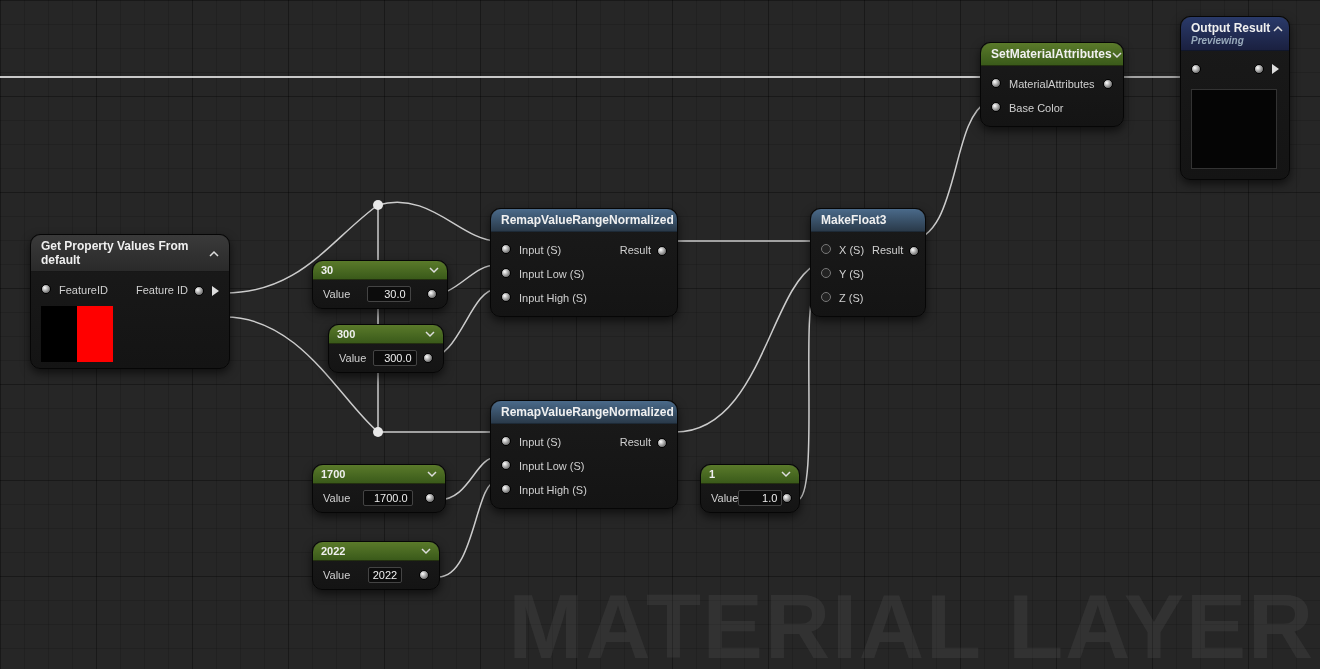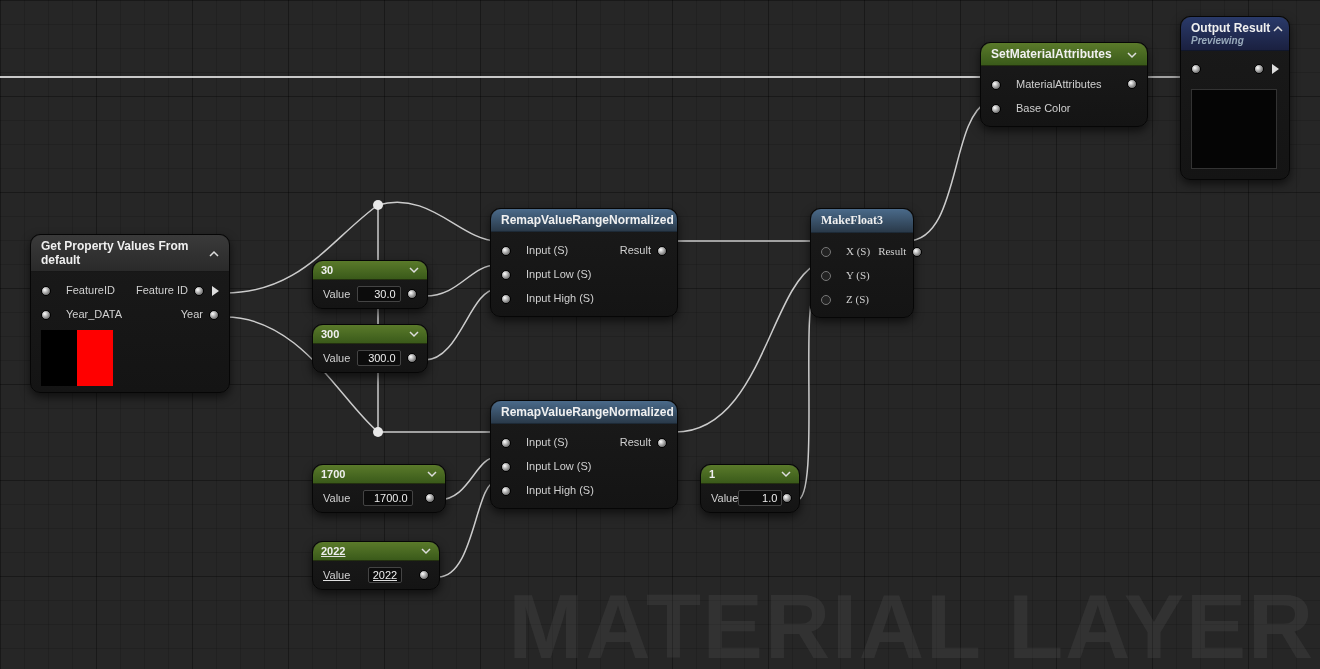--- a/index.html
+++ b/index.html
@@ -82,21 +82,21 @@
     flex-shrink: 0;
   }
   .pin-arrow {
     width: 0; height: 0;
     border-top: 5px solid transparent;
     border-bottom: 5px solid transparent;
     border-left: 7px solid #ddd;
     margin-left: 2px;
   }
   .label { font-size: 11px; color: #d0d0d0; white-space: nowrap; }
-  .left-side  { display: flex; align-items: flex-end; gap: 15px; }
+  .left-side  { display: flex; align-items: flex-start; gap: 8px; }
   .right-side { display: flex; align-items: flex-end; gap: 6px; }
   .chev {
     width: 10px; height: 10px;
     display: inline-block;
   }
   .chev svg { width: 10px; height: 10px; }
   .val-input {
     background: #0c0c0c;
     border: 1px solid #444;
     color: #eee;
@@ -171,52 +171,42 @@
       <div class="left-side">
           <span class="pin"></span>
           <span class="label">FeatureID</span>
         </div>
       <div class="right-side">
           <span class="label">Feature ID</span>
           <span class="pin"></span>
           <span class="pin-arrow"></span>
         </div>
     </div>
-    <div class="row">
-      <div class="left-side">
-          <span class="pin"></span>
-          <span class="label">Year_DATA</span>
-        </div>
-      <div class="right-side">
-          <span class="label">Year</span>
-          <span class="pin"></span>
-        </div>
-    </div>
     <div class="swatches">
       <div class="swatch" style="background:#000"></div>
       <div class="swatch" style="background:#ff0000"></div>
     </div>
   </div>
 </div>
 
-<div class="node const-node" style="left:312px; top:260px; width:116px;">
+<div class="node const-node" style="left:312px; top:260px; width:136px;">
   <div class="node-header hdr-green">
     <span>30</span>
     <span class="chev"><svg viewBox="0 0 10 10">
           <path d="M1 3 L5 7 L9 3" stroke="#ddd" stroke-width="1.5" fill="none"></path>
         </svg></span>
   </div>
   <div class="const-body">
     <span class="label">Value</span>
     <input class="val-input" value="30.0" style="">
     <span class="pin"></span>
   </div>
 </div>
 
-<div class="node const-node" style="left:312px; top:324px; width:116px;">
+<div class="node const-node" style="left:328px; top:324px; width:116px;">
   <div class="node-header hdr-green">
     <span>300</span>
     <span class="chev"><svg viewBox="0 0 10 10">
           <path d="M1 3 L5 7 L9 3" stroke="#ddd" stroke-width="1.5" fill="none"></path>
         </svg></span>
   </div>
   <div class="const-body">
     <span class="label">Value</span>
     <input class="val-input" value="300.0" style="">
     <span class="pin"></span>
@@ -230,21 +220,21 @@
           <path d="M1 3 L5 7 L9 3" stroke="#ddd" stroke-width="1.5" fill="none"></path>
         </svg></span>
   </div>
   <div class="const-body">
     <span class="label">Value</span>
     <input class="val-input" style="width: 50px;" value="1700.0">
     <span class="pin"></span>
   </div>
 </div>
 
-<div class="node const-node" style="left:312px; top:541px; width:128px;text-decoration:underline;">
+<div class="node const-node" style="left:312px; top:541px; width:128px;">
   <div class="node-header hdr-green">
     <span>2022</span>
     <span class="chev"><svg viewBox="0 0 10 10">
           <path d="M1 3 L5 7 L9 3" stroke="#ddd" stroke-width="1.5" fill="none"></path>
         </svg></span>
   </div>
   <div class="const-body">
     <span class="label">Value</span>
     <input class="val-input" style="width: 34px;" value="2022.0">
     <span class="pin"></span>
@@ -318,21 +308,21 @@
     </div>
     <div class="row">
       <div class="left-side">
           <span class="pin"></span>
           <span class="label">Input High (S)</span>
         </div>
     </div>
   </div>
 </div>
 
-<div class="node" style="left:810px; top:208px; width:104px;font-family:Liberation Serif, serif;">
+<div class="node" style="left:810px; top:208px; width:116px;">
   <div class="node-header hdr-blue">
     <span>MakeFloat3</span>
   </div>
   <div class="node-body">
     <div class="row">
       <div class="left-side">
           <span class="pin-hollow"></span>
           <span class="label">X (S)</span>
         </div>
       <div class="right-side">
@@ -348,21 +338,21 @@
     </div>
     <div class="row">
       <div class="left-side">
           <span class="pin-hollow"></span>
           <span class="label">Z (S)</span>
         </div>
     </div>
   </div>
 </div>
 
-<div class="node" style="left:980px; top:42px; width:168px;">
+<div class="node" style="left:980px; top:42px; width:144px;">
   <div class="node-header hdr-green">
     <span>SetMaterialAttributes</span>
     <span class="chev"><svg viewBox="0 0 10 10">
           <path d="M1 3 L5 7 L9 3" stroke="#ddd" stroke-width="1.5" fill="none"></path>
         </svg></span>
   </div>
   <div class="node-body">
     <div class="row">
       <div class="left-side">
           <span class="pin"></span>

